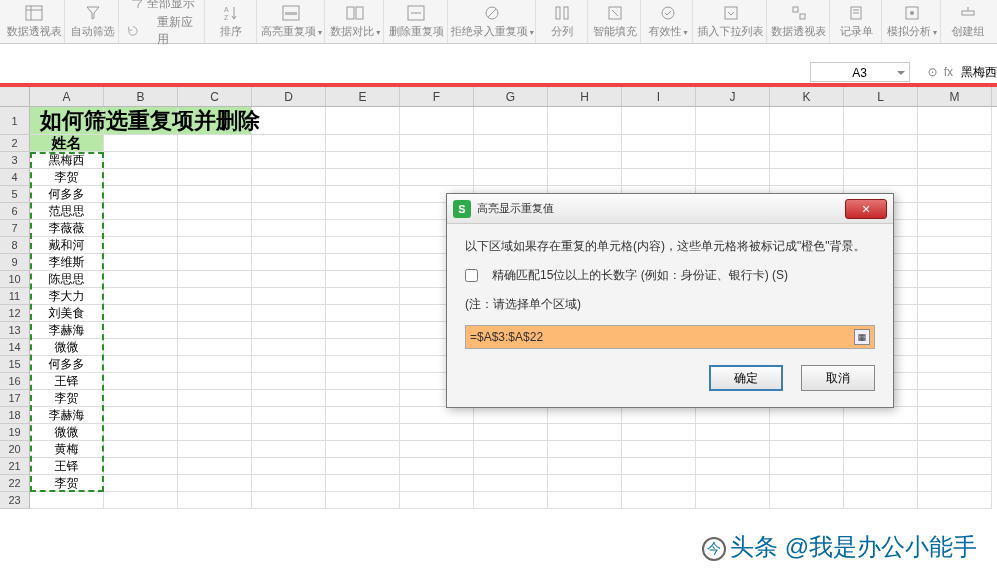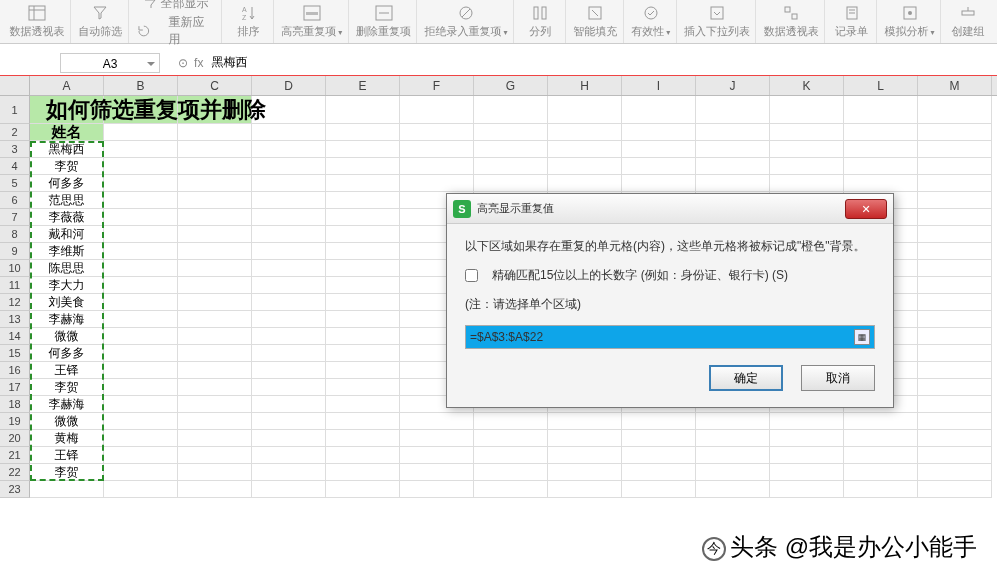--- a/index.html
+++ b/index.html
@@ -7,64 +7,64 @@
 
 
 .ribbon { display: flex; background: #f5f5f5; border-bottom: 1px solid #ccc; height: 44px; padding: 0 4px; gap: 2px; }
 .ribbon-group { display: flex; flex-direction: column; align-items: center; justify-content: center; padding: 0 6px; color: #888; border-right: 1px solid #e0e0e0; min-width: 50px; }
 .ribbon-group:last-child { border-right: none; }
 .ribbon-icon { width: 20px; height: 18px; display: flex; align-items: center; justify-content: center; font-size: 16px; }
 .ribbon-label { font-size: 11px; margin-top: 2px; white-space: nowrap; }
 .dropdown-arrow { font-size: 8px; margin-left: 2px; }
 
 
-.formula-row { display: flex; align-items: center; height: 26px; border-bottom: 1px solid #ef4444; background: #fff; margin-top: 6px; }
+.formula-row { display: flex; align-items: center; height: 26px; border-bottom: 4px solid #ef4444; background: #fff; margin-top: 17px; justify-content: flex-end; }
 .name-box { width: 100px; text-align: center; border: 1px solid #ccc; margin-left: 60px; height: 20px; line-height: 20px; font-size: 12px; position: relative; }
 .name-box::after { content: ""; position: absolute; right: 4px; top: 8px; border-left: 4px solid transparent; border-right: 4px solid transparent; border-top: 4px solid #888; }
 .fx-group { display: flex; align-items: center; margin-left: 18px; gap: 6px; color: #888; }
 .fx-label { }
 .formula-input { margin-left: 8px; font-size: 12px; }
 
 
 .grid-wrap { position: relative; }
 .col-headers { display: flex; background: #e8e8e8; border-bottom: 1px solid #bbb; height: 20px; }
 .corner { width: 30px; border-right: 1px solid #bbb; }
 .col-h { width: 74px; text-align: center; border-right: 1px solid #ccc; line-height: 20px; color: #444; font-size: 12px; }
 .rows { }
 .row { display: flex; height: 17px; }
 .row-h { width: 30px; background: #e8e8e8; border-right: 1px solid #bbb; border-bottom: 1px solid #ccc; text-align: center; line-height: 17px; color: #444; font-size: 11px; }
 .cell { width: 74px; border-right: 1px solid #ddd; border-bottom: 1px solid #ddd; line-height: 17px; text-align: center; font-size: 12px; overflow: hidden; white-space: nowrap; }
 .row.tall { height: 28px; }
 .row.tall .row-h { line-height: 28px; }
-.title-cell { font-size: 22px; font-weight: bold; font-family: SimSun, serif; text-align: right; padding-left: 16px; line-height: 28px; overflow: visible; position: relative; z-index: 1; }
+.title-cell { font-size: 22px; font-weight: bold; font-family: SimSun, serif; text-align: right; padding-left: 10px; line-height: 28px; overflow: visible; position: relative; z-index: 1; }
 .hl-green { background: #b7e8a8; }
 .header-cell { font-size: 15px; font-weight: bold; font-family: SimSun, serif; }
 
 
 .selection-box { position: absolute; border: 2px dashed #2a8f2a; pointer-events: none; z-index: 3; }
 
 
 .dialog { position: absolute; left: 446px; top: 193px; width: 448px; background: #f4f4f4; border: 1px solid #777; box-shadow: 2px 2px 10px rgba(0,0,0,0.3); z-index: 10; }
 .dialog-title { display: flex; align-items: center; height: 30px; background: linear-gradient(#fdfdfd,#e6e6e6); border-bottom: 1px solid #ccc; padding: 0 6px; }
 .dialog-title .s-logo { width: 18px; height: 18px; background: #2faa4a; color: #fff; text-align: center; line-height: 18px; border-radius: 3px; font-weight: bold; margin-right: 6px; font-size: 11px; }
 .dialog-title .title-text { flex: 1; font-size: 11px; color: #333; }
 .close-btn { width: 42px; height: 20px; background: linear-gradient(#e57373,#c62828); border: 1px solid #8b1a1a; border-radius: 3px; color: #fff; text-align: center; line-height: 18px; font-size: 11px; cursor: pointer; }
 .dialog-body { padding: 14px 18px 16px; font-size: 12px; color: #333; }
 .dialog-body p { margin-bottom: 12px; }
 .checkbox-row { display: flex; align-items: center; gap: 14px; margin-bottom: 12px; }
 .checkbox-row input { width: 13px; height: 13px; }
-.range-input { display: flex; align-items: center; border: 1px solid #aaa; background: #0ea5e9; height: 24px; padding: 0 4px; }
+.range-input { display: flex; align-items: center; border: 1px solid #aaa; background: #fdba74; height: 24px; padding: 0 4px; }
 .range-input span { flex: 1; }
 .range-pick { width: 16px; height: 16px; border: 1px solid #888; background: #eef; font-size: 9px; text-align: center; line-height: 14px; cursor: pointer; }
 .dialog-buttons { display: flex; justify-content: flex-end; gap: 18px; margin-top: 16px; }
 .dlg-btn { width: 74px; height: 26px; border: 1px solid #888; background: linear-gradient(#fdfdfd,#e2e2e2); cursor: pointer; font-size: 12px; }
 .dlg-btn.primary { border: 2px solid #3b7fb5; }
 
 
-.watermark { position: absolute; right: 20px; bottom: 14px; font-size: 24px; color: #000000; font-family: SimHei, sans-serif; }
+.watermark { position: absolute; right: 20px; bottom: 14px; font-size: 24px; color: #0369a1; font-family: SimHei, sans-serif; }
 .watermark .logo { display: inline-flex; align-items: center; justify-content: center; width: 24px; height: 24px; border: 2px solid #666; border-radius: 50%; font-size: 14px; vertical-align: middle; margin-right: 4px; }
 
 svg { display: block; }
 </style>
 </head>
 <body>
 
 <div class="ribbon" id="ribbon">
     <div class="ribbon-group">
       <div class="ribbon-icon">
@@ -110,20 +110,29 @@
       <div class="ribbon-label">排序</div>
     </div>
     <div class="ribbon-group">
       <div class="ribbon-icon">
         <svg width="18" height="16" viewBox="0 0 18 16">
           <rect x="1" y="1" width="16" height="14" fill="none" stroke="#999"></rect>
           <rect x="3" y="7" width="12" height="3" fill="#bbb"></rect>
         </svg>
       </div>
       <div class="ribbon-label">高亮重复项<span class="dropdown-arrow">▾</span></div>
+    </div>
+    <div class="ribbon-group">
+      <div class="ribbon-icon">
+        <svg width="18" height="16" viewBox="0 0 18 16">
+          <rect x="1" y="2" width="7" height="12" fill="none" stroke="#999"></rect>
+          <rect x="10" y="2" width="7" height="12" fill="none" stroke="#999"></rect>
+        </svg>
+      </div>
+      <div class="ribbon-label">数据对比<span class="dropdown-arrow">▾</span></div>
     </div>
     <div class="ribbon-group">
       <div class="ribbon-icon">
         <svg width="18" height="16" viewBox="0 0 18 16">
           <rect x="1" y="1" width="16" height="14" fill="none" stroke="#999"></rect>
           <line x1="4" y1="8" x2="14" y2="8" stroke="#999"></line>
         </svg>
       </div>
       <div class="ribbon-label">删除重复项</div>
     </div>

